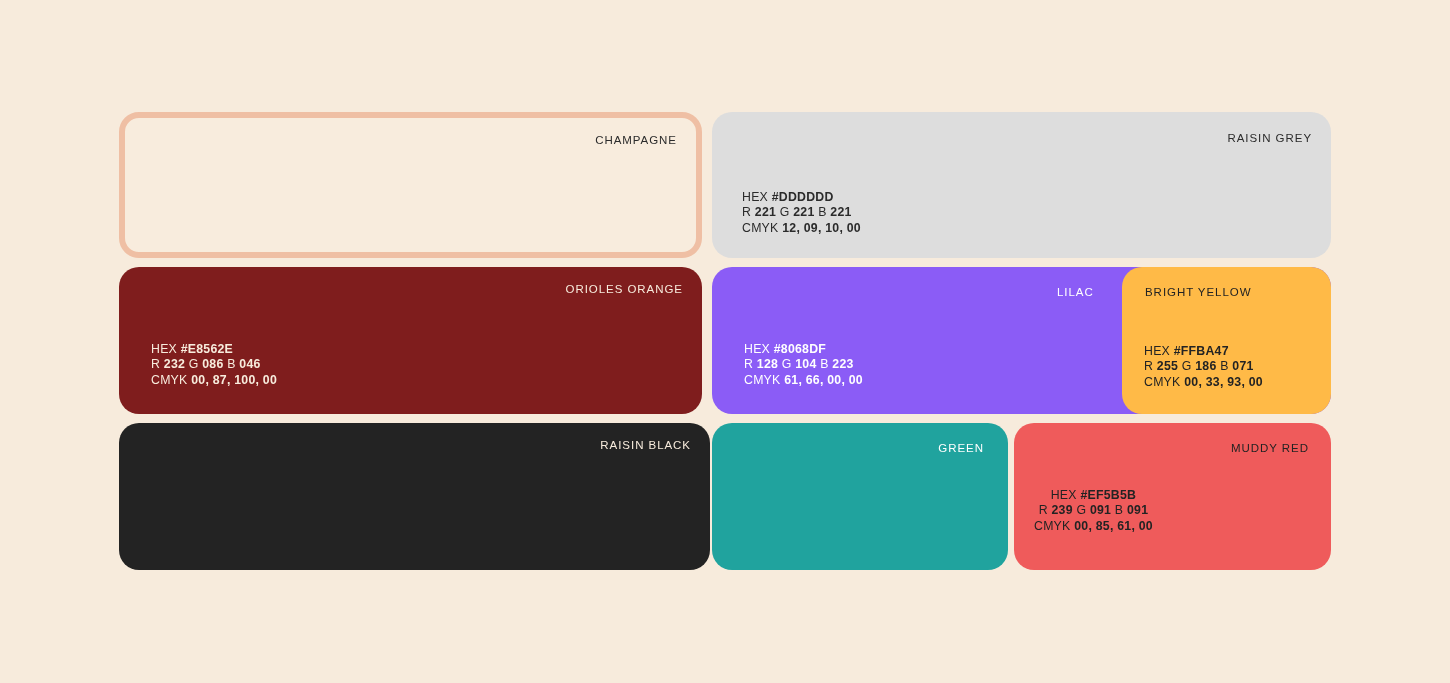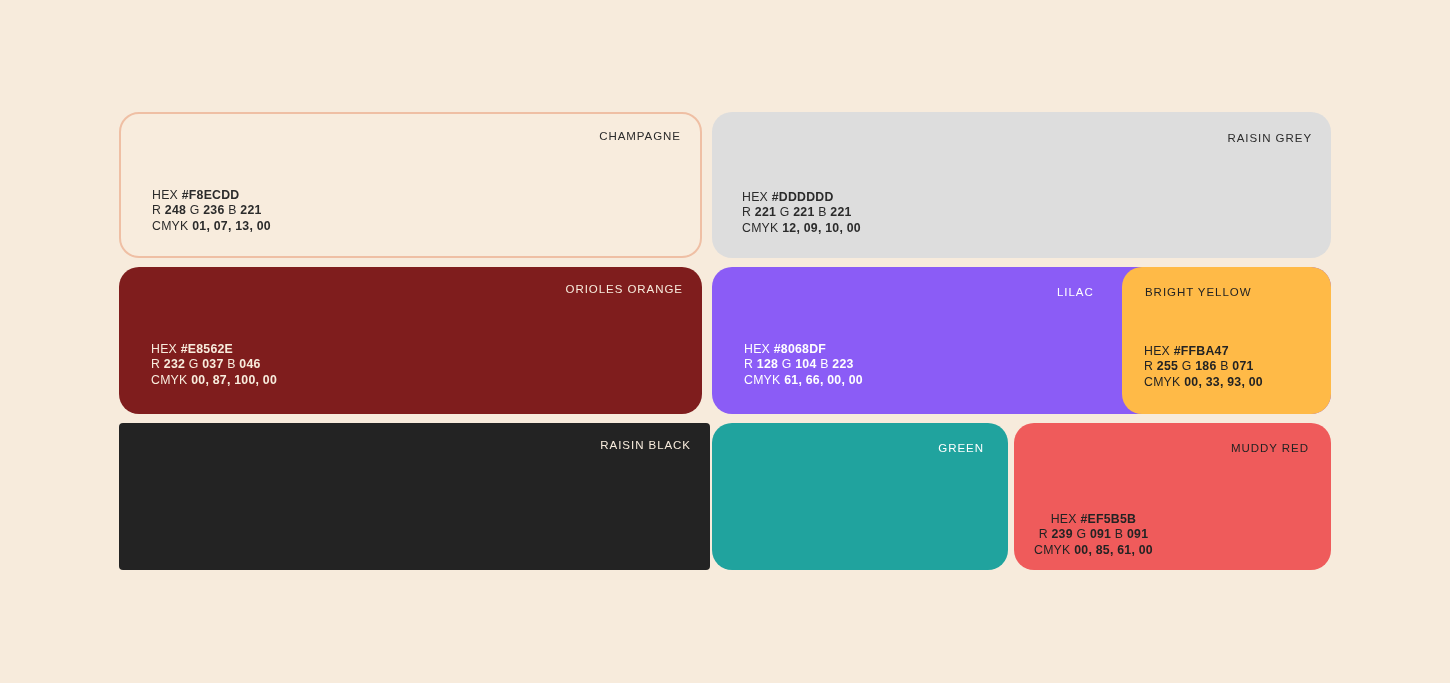--- a/index.html
+++ b/index.html
@@ -34,21 +34,21 @@
     white-space:nowrap;
   }
   .details .lbl{font-weight:400;}
   .details .val{font-weight:700;}
   .details .row{display:block;}
 
   
   #card-champagne{
     left:119px;top:112px;width:583px;height:146px;
     background:#F8ECDD;
-    border:2px solid #737373;
+    border:6px solid #737373;
     border-radius:20px;
   }
   #card-champagne .details{left:31px;bottom:21px;}
 
   #card-arcaid-grey{
     left:712px;top:112px;width:619px;height:146px;
     background:#DDDDDD;
     border-radius:20px;
   }
   #card-arcaid-grey .details{left:30px;bottom:21px;}
@@ -70,66 +70,48 @@
     left:1122px;top:267px;width:209px;height:147px;
     background:#FFBA47;
     border-radius:20px;
   }
   #card-bright-yellow .card-title{top:19px;right:auto;left:23px;}
   #card-bright-yellow .details{left:22px;bottom:23px;}
 
   #card-raisin-black{
     left:119px;top:423px;width:591px;height:147px;
     background:#232323;
-    border-radius:4px;
+    border-radius:20px;
   }
 
   #card-green{
     left:712px;top:423px;width:296px;height:147px;
     background:#20A39E;
     border-radius:20px;
     padding-left:31px;
   }
   #card-green .card-title{top:19px;right:24px;}
   #card-green .details{left:30px;bottom:23px;}
 
   #card-muddy-red{
     left:1014px;top:423px;width:317px;height:147px;
     background:#EF5B5B;
     border-radius:20px;
     text-align:center;
   }
   #card-muddy-red .card-title{top:19px;right:22px;}
-  #card-muddy-red .details{left:20px;bottom:11px;}
+  #card-muddy-red .details{left:20px;bottom:35px;}
 </style>
 </head>
 <body style="background: rgb(247, 235, 220);">
 
 <div id="board">
 
   <div class="card" id="card-champagne" style="background: rgb(248, 236, 221); color: rgb(43, 43, 43); border-color: rgb(239, 191, 164);">
     <span class="card-title">CHAMPAGNE</span>
-    <div class="details">
-      <span class="row">
-        <span class="lbl">HEX</span>
-        <span class="val">#F8ECDD</span>
-      </span>
-      <span class="row">
-        <span class="lbl">R</span>
-        <span class="val">248</span>
-        <span class="lbl">G</span>
-        <span class="val">236</span>
-        <span class="lbl">B</span>
-        <span class="val">221</span>
-      </span>
-      <span class="row">
-        <span class="lbl">CMYK</span>
-        <span class="val">01, 07, 13, 00</span>
-      </span>
-    </div>
   </div>
 
   <div class="card" id="card-arcaid-grey" style="background: rgb(221, 221, 221); color: rgb(43, 43, 43);">
     <span class="card-title lower">RAISIN GREY</span>
     <div class="details">
       <span class="row">
         <span class="lbl">HEX</span>
         <span class="val">#DDDDDD</span>
       </span>
       <span class="row">
@@ -151,21 +133,21 @@
     <span class="card-title">ORIOLES ORANGE</span>
     <div class="details">
       <span class="row">
         <span class="lbl">HEX</span>
         <span class="val">#E8562E</span>
       </span>
       <span class="row">
         <span class="lbl">R</span>
         <span class="val">232</span>
         <span class="lbl">G</span>
-        <span class="val">037</span>
+        <span class="val">086</span>
         <span class="lbl">B</span>
         <span class="val">046</span>
       </span>
       <span class="row">
         <span class="lbl">CMYK</span>
         <span class="val">00, 87, 100, 00</span>
       </span>
     </div>
   </div>
 

